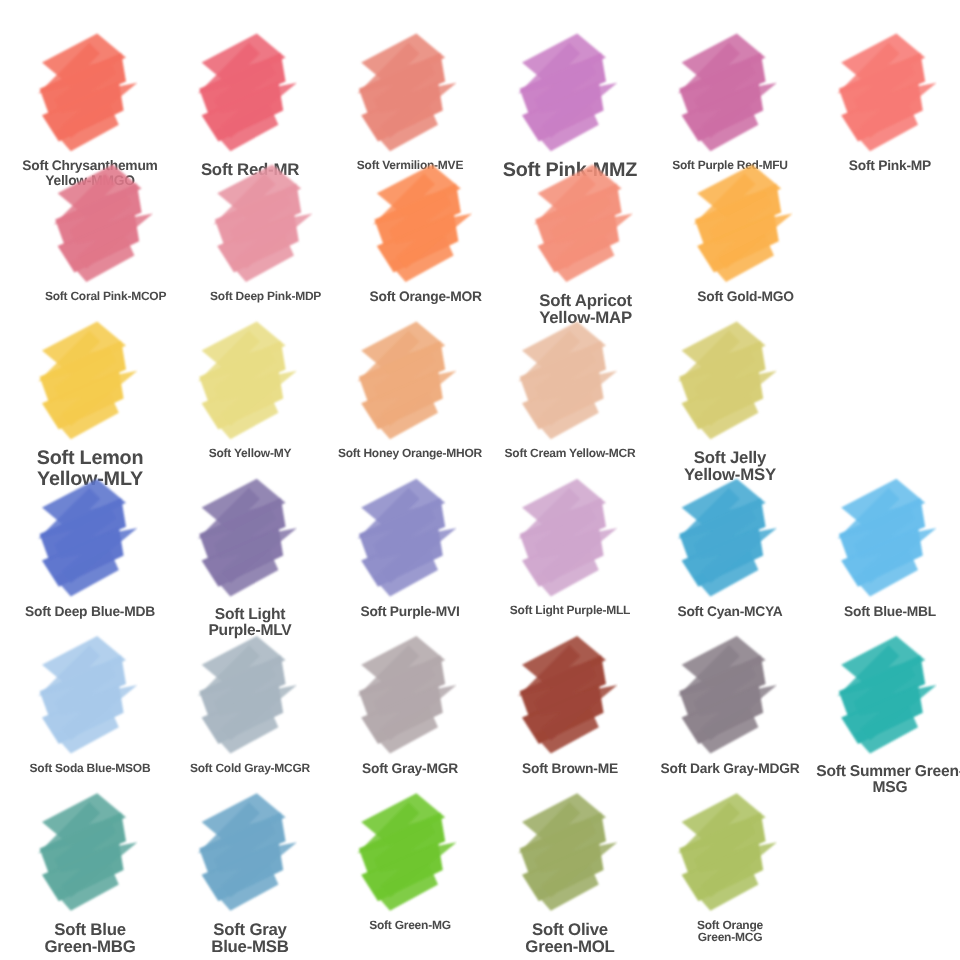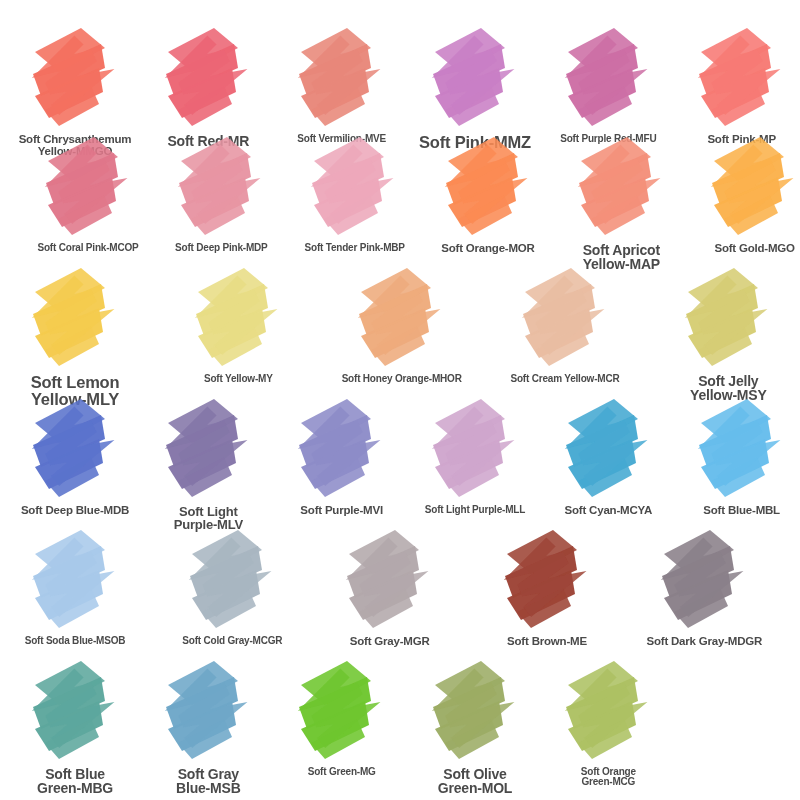--- a/index.html
+++ b/index.html
@@ -211,39 +211,20 @@
               <path d="M 60,18 L 34,44 L 74,34 L 30,66 L 72,58 L 36,88" stroke="#e795a3" stroke-width="13" fill="none" stroke-opacity="0.85" stroke-linejoin="miter"></path>
             </g>
           </svg>
         </div>
         <div class="label fs-sm">Soft Deep Pink-MDP</div>
       </div>
       <div class="cell">
         <div class="swatch-wrap">
           <svg class="swatch" width="96" height="112" viewBox="0 0 96 112">
             <defs>
-              <filter id="sg8" x="-15%" y="-15%" width="130%" height="130%">
-                <feGaussianBlur stdDeviation="0.7"></feGaussianBlur>
-              </filter>
-            </defs>
-            <g filter="url(#sg8)">
-              <path d="M 16,30 L 62,6  L 86,26 L 40,50 Z" fill="#eda8bb" fill-opacity="0.88"></path>
-              <path d="M 14,52 L 82,22 L 86,46 L 22,74 Z" fill="#eda8bb" fill-opacity="0.97"></path>
-              <path d="M 16,74 L 80,46 L 84,70 L 30,96 Z" fill="#eda8bb" fill-opacity="0.97"></path>
-              <path d="M 26,88 L 72,64 L 80,82 L 40,104 Z" fill="#eda8bb" fill-opacity="0.88"></path>
-              <path d="M 60,18 L 34,44 L 74,34 L 30,66 L 72,58 L 36,88" stroke="#eda8bb" stroke-width="13" fill="none" stroke-opacity="0.85" stroke-linejoin="miter"></path>
-            </g>
-          </svg>
-        </div>
-        <div class="label fs-sm">Soft Tender Pink-MBP</div>
-      </div>
-      <div class="cell">
-        <div class="swatch-wrap">
-          <svg class="swatch" width="96" height="112" viewBox="0 0 96 112">
-            <defs>
               <filter id="sg9" x="-15%" y="-15%" width="130%" height="130%">
                 <feGaussianBlur stdDeviation="0.7"></feGaussianBlur>
               </filter>
             </defs>
             <g filter="url(#sg9)">
               <path d="M 16,30 L 62,6  L 86,26 L 40,50 Z" fill="#fb8b54" fill-opacity="0.88"></path>
               <path d="M 14,52 L 82,22 L 86,46 L 22,74 Z" fill="#fb8b54" fill-opacity="0.97"></path>
               <path d="M 16,74 L 80,46 L 84,70 L 30,96 Z" fill="#fb8b54" fill-opacity="0.97"></path>
               <path d="M 26,88 L 72,64 L 80,82 L 40,104 Z" fill="#fb8b54" fill-opacity="0.88"></path>
               <path d="M 60,18 L 34,44 L 74,34 L 30,66 L 72,58 L 36,88" stroke="#fb8b54" stroke-width="13" fill="none" stroke-opacity="0.85" stroke-linejoin="miter"></path>
@@ -285,21 +266,21 @@
               <path d="M 14,52 L 82,22 L 86,46 L 22,74 Z" fill="#fbb24c" fill-opacity="0.97"></path>
               <path d="M 16,74 L 80,46 L 84,70 L 30,96 Z" fill="#fbb24c" fill-opacity="0.97"></path>
               <path d="M 26,88 L 72,64 L 80,82 L 40,104 Z" fill="#fbb24c" fill-opacity="0.88"></path>
               <path d="M 60,18 L 34,44 L 74,34 L 30,66 L 72,58 L 36,88" stroke="#fbb24c" stroke-width="13" fill="none" stroke-opacity="0.85" stroke-linejoin="miter"></path>
             </g>
           </svg>
         </div>
         <div class="label fs-md">Soft Gold-MGO</div>
       </div>
     </div>
-    <div class="row" style="height: 131px; padding-top: 0px; gap: 30px;">
+    <div class="row" style="height: 131px; padding-top: 0px;">
       <div class="cell">
         <div class="swatch-wrap">
           <svg class="swatch" width="96" height="112" viewBox="0 0 96 112">
             <defs>
               <filter id="sg12" x="-15%" y="-15%" width="130%" height="130%">
                 <feGaussianBlur stdDeviation="0.7"></feGaussianBlur>
               </filter>
             </defs>
             <g filter="url(#sg12)">
               <path d="M 16,30 L 62,6  L 86,26 L 40,50 Z" fill="#f5cb4e" fill-opacity="0.88"></path>
@@ -501,21 +482,21 @@
               <path d="M 14,52 L 82,22 L 86,46 L 22,74 Z" fill="#66bdec" fill-opacity="0.97"></path>
               <path d="M 16,74 L 80,46 L 84,70 L 30,96 Z" fill="#66bdec" fill-opacity="0.97"></path>
               <path d="M 26,88 L 72,64 L 80,82 L 40,104 Z" fill="#66bdec" fill-opacity="0.88"></path>
               <path d="M 60,18 L 34,44 L 74,34 L 30,66 L 72,58 L 36,88" stroke="#66bdec" stroke-width="13" fill="none" stroke-opacity="0.85" stroke-linejoin="miter"></path>
             </g>
           </svg>
         </div>
         <div class="label fs-md">Soft Blue-MBL</div>
       </div>
     </div>
-    <div class="row" style="height: 131px; padding-top: 0px; gap: 24px;">
+    <div class="row" style="height: 131px; padding-top: 0px;">
       <div class="cell">
         <div class="swatch-wrap">
           <svg class="swatch" width="96" height="112" viewBox="0 0 96 112">
             <defs>
               <filter id="sg24" x="-15%" y="-15%" width="130%" height="130%">
                 <feGaussianBlur stdDeviation="0.7"></feGaussianBlur>
               </filter>
             </defs>
             <g filter="url(#sg24)">
               <path d="M 16,30 L 62,6  L 86,26 L 40,50 Z" fill="#a8c9ea" fill-opacity="0.88"></path>

